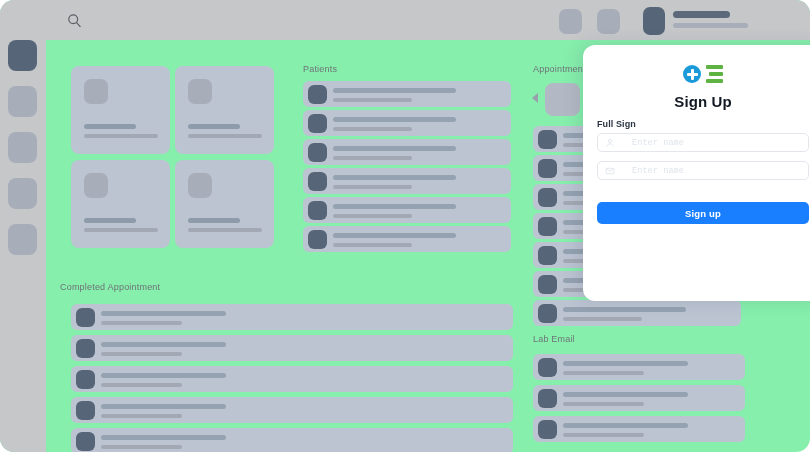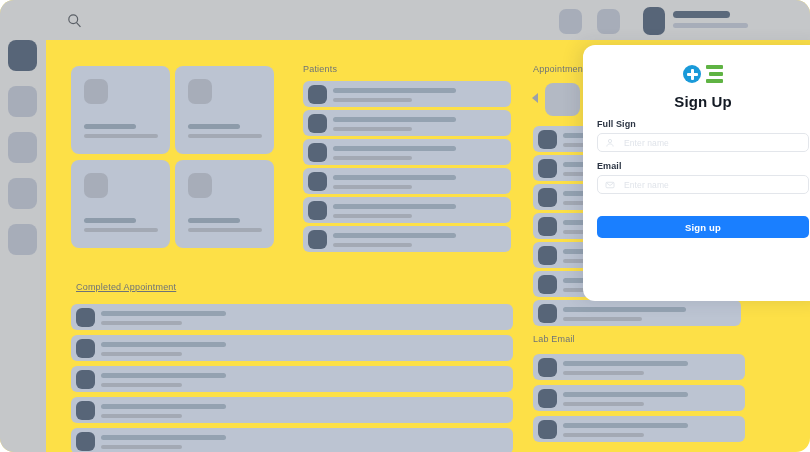--- a/index.html
+++ b/index.html
@@ -6,21 +6,21 @@
   html, body {
     width: 810px; height: 452px;
     background: #ffffff;
     font-family: "Liberation Sans", sans-serif;
     overflow: hidden;
   }
 
   #app {
     position: relative;
     width: 810px; height: 452px;
-    background: #fde047;
+    background: #86efac;
     border-radius: 14px;
     overflow: hidden;
   }
 
   
   #topbar {
     position: absolute; left: 0; top: 0; width: 810px; height: 40px;
     background: #c5c7c9;
   }
   .search-icon {
@@ -165,21 +165,21 @@
     border-radius: 5px;
     display: flex; align-items: center;
     background: #fff;
   }
   .field-input .lead-icon {
     width: 10px; height: 10px; margin-left: 7px; color: #dfe3e9;
     flex: 0 0 auto;
   }
   .field-input .lead-icon svg { display: block; }
   .field-input .ph {
-    margin-left: 9px; font-size: 8.5px; color: #e0e4ea; letter-spacing: .1px;
+    margin-left: 17px; font-size: 8.5px; color: #e0e4ea; letter-spacing: .1px; font-family: Liberation Mono, monospace;
   }
   .field-input .eye {
     position: absolute; right: 7px; top: 4px;
     width: 11px; height: 11px; color: #e3e7ec;
   }
   .field-input .eye svg { display: block; }
 
   #signup-btn {
     margin-top: 13px; width: 100%; height: 22px;
     background: #1a7fff; color: #fff; border: none;
@@ -307,21 +307,21 @@
       <div class="srow" style="left: 533px; top: 271px; width: 208px;">
         <span class="av"></span>
         <span class="l1" style="width: 123px;"></span>
         <span class="l2" style="width: 79px;"></span>
       </div>
       <div class="srow" style="left: 533px; top: 300px; width: 208px;">
         <span class="av"></span>
         <span class="l1" style="width: 123px;"></span>
         <span class="l2" style="width: 79px;"></span>
       </div>
-      <div class="sec-title" style="left: 76px; top: 282px; text-decoration: underline;">Completed Appointment</div>
+      <div class="sec-title" style="left: 60px; top: 282px;">Completed Appointment</div>
       <div class="srow" style="left: 71px; top: 304px; width: 442px;">
         <span class="av"></span>
         <span class="l1" style="width: 125px;"></span>
         <span class="l2" style="width: 81px;"></span>
       </div>
       <div class="srow" style="left: 71px; top: 335px; width: 442px;">
         <span class="av"></span>
         <span class="l1" style="width: 125px;"></span>
         <span class="l2" style="width: 81px;"></span>
       </div>
@@ -376,21 +376,20 @@
             <span class="lead-icon">
               <svg viewBox="0 0 20 20" width="10" height="10" fill="none" stroke="currentColor" stroke-width="1.8">
                 <circle cx="10" cy="6" r="3.2"></circle>
                 <path d="M3.8 17c0-3.4 2.8-5.2 6.2-5.2S16.2 13.6 16.2 17"></path>
               </svg>
             </span>
             <span class="ph">Enter name</span>
           </div>
         </div>
         <div class="field">
-          <div class="field-label">Email</div>
           <div class="field-input">
             <span class="lead-icon">
               <svg viewBox="0 0 20 20" width="10" height="10" fill="none" stroke="currentColor" stroke-width="1.8">
                 <rect x="2" y="4.5" width="16" height="11" rx="2"></rect>
                 <path d="M2.8 5.6 10 11l7.2-5.4"></path>
               </svg>
             </span>
             <span class="ph">Enter name</span>
           </div>
         </div>

